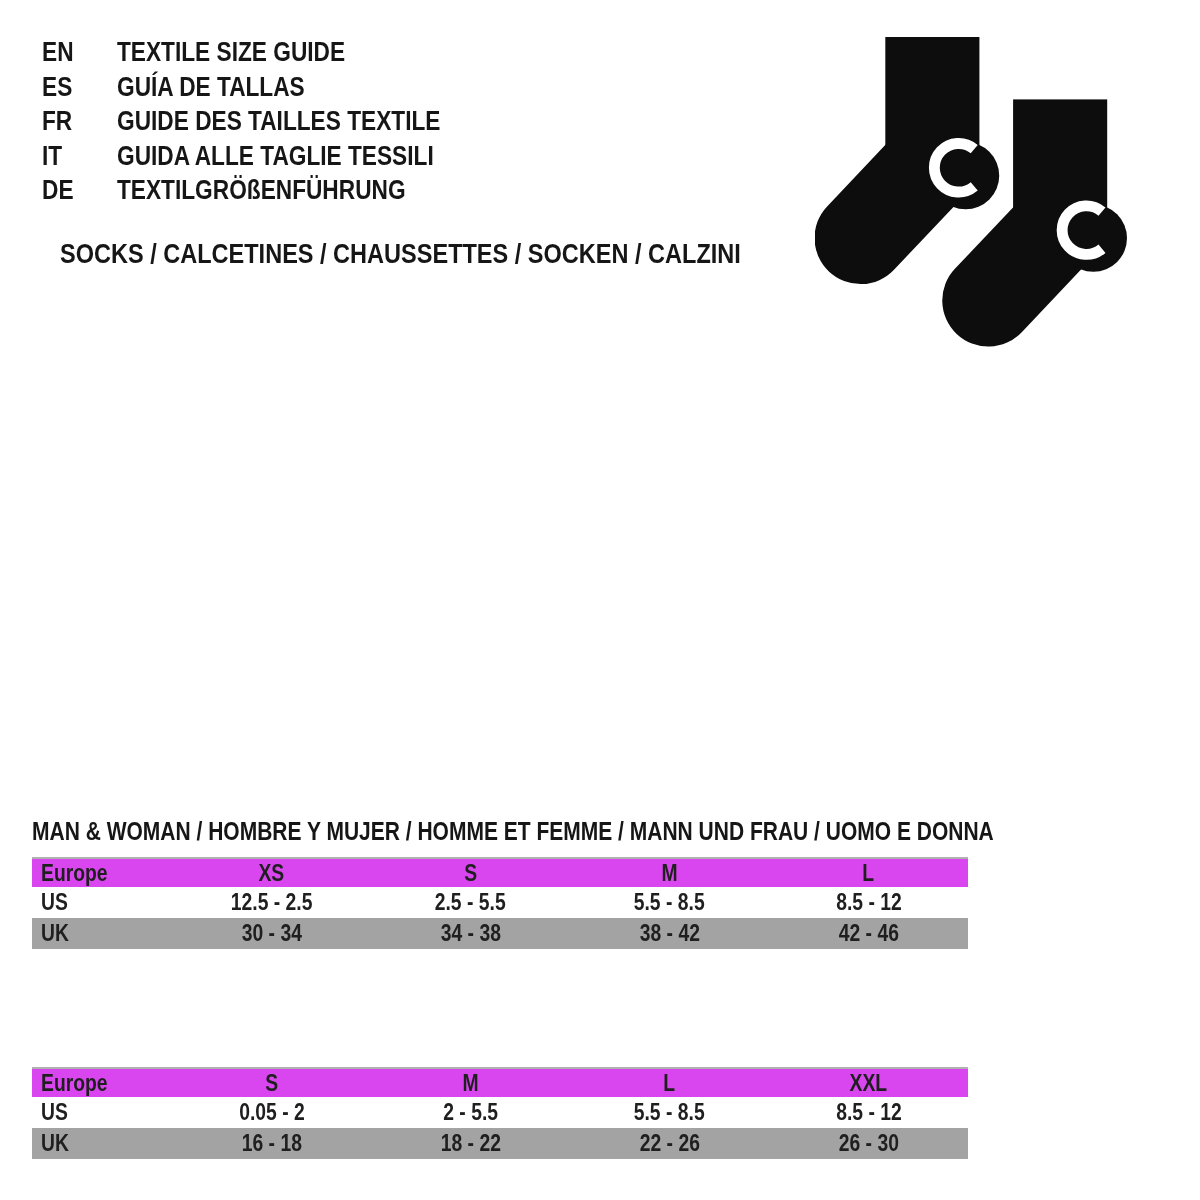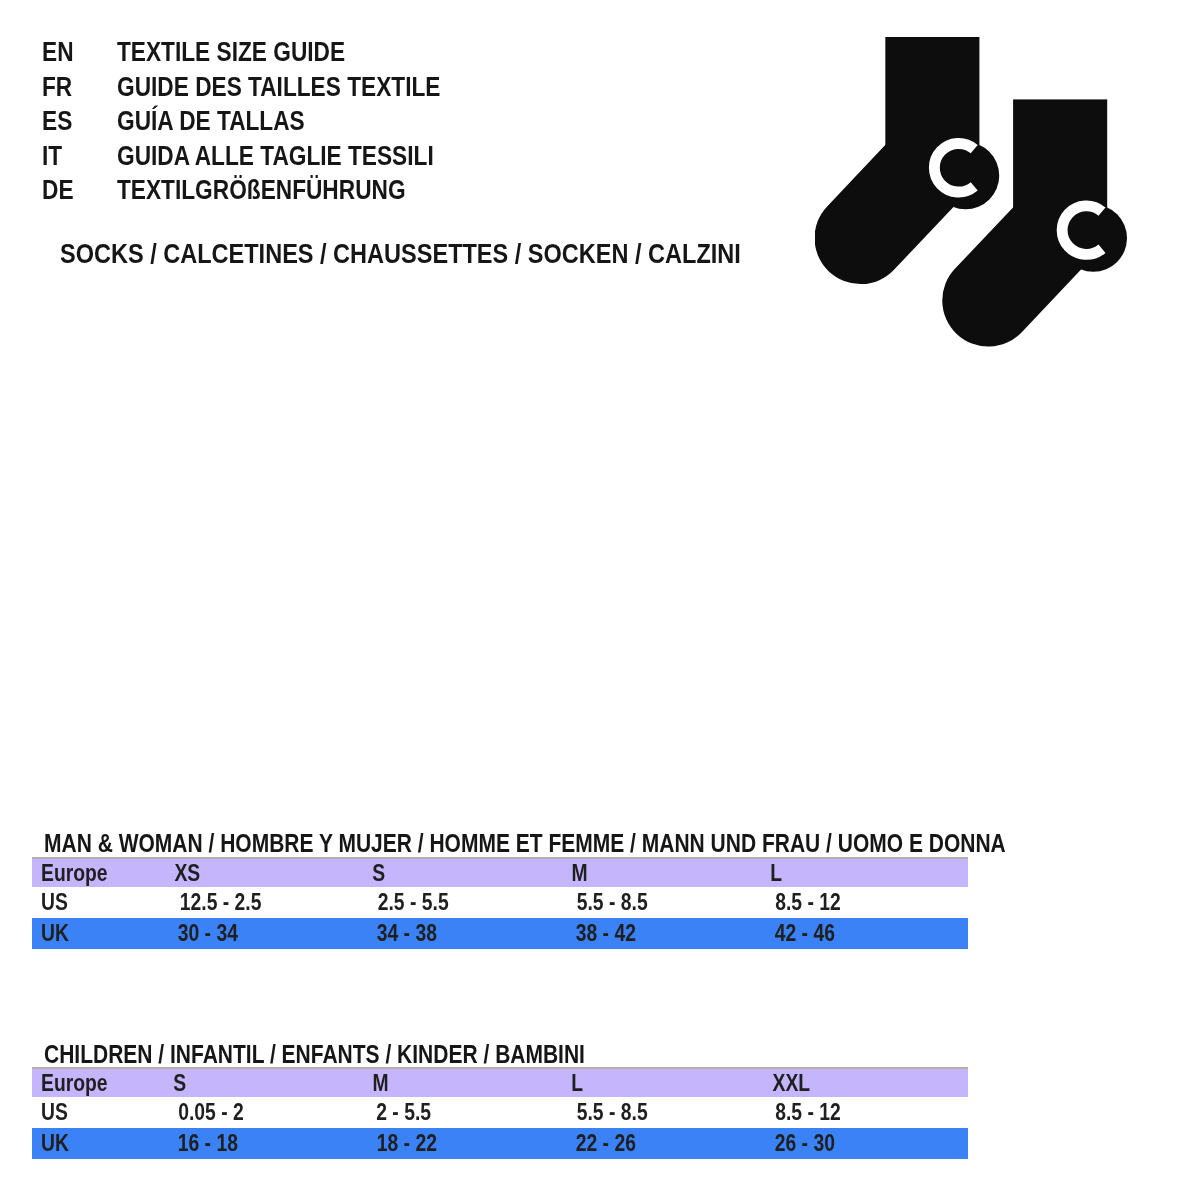--- a/index.html
+++ b/index.html
@@ -15,53 +15,53 @@
   .lang-list { position:absolute; left:42px; top:35px; }
   .lang-row  { display:flex; height:34.5px; line-height:34.5px; font-size:27px; }
   .lang-code { width:75px; flex:0 0 75px; }
 
   .product-heading {
     position:absolute; left:42px; top:219px; font-size:28px; line-height:34px; margin:18px;
   }
 
   .socks-icon { position:absolute; left:815px; top:37px; width:312px; height:312px; }
 
-  .tbl-title { position:absolute; left:32px; margin:12px; font-size:25px; line-height:28px; }
+  .tbl-title { position:absolute; left:32px; margin:0; font-size:25px; line-height:28px; }
   #t1-title { top:817px; }
   #t2-title { top:1028px; }
 
   .size-table {
     position:absolute; left:32px; width:936px;
     border-collapse:collapse; table-layout:fixed; font-size:23px;
   }
   #t1 { top:857px; }
   #t2 { top:1067px; }
   .size-table col.c0 { width:140px; }
-  .size-table td { height:31px; padding:0; text-align:left; color:#1f1f1f; vertical-align:middle; }
+  .size-table td { height:31px; padding:0; text-align:center; color:#1f1f1f; vertical-align:middle; }
   .size-table td.lab { text-align:left; padding-left:9px; }
-  .size-table tr.hdr td { background:#c4b5fd; border-top:2px solid #b0b0b0; height:28px; }
-  .size-table tr.alt td { background:#3b82f6;margin-left:16px; }
+  .size-table tr.hdr td { background:#d946ef; border-top:2px solid #b0b0b0; height:28px; }
+  .size-table tr.alt td { background:#a3a3a3;margin-left:16px; }
 </style>
 </head>
 <body>
 
 <div class="page">
 
   <div class="lang-list">
     <div class="lang-row">
       <span class="lang-code"><span class="cz">EN</span></span>
       <span class="cz">TEXTILE SIZE GUIDE</span>
     </div>
     <div class="lang-row">
+      <span class="lang-code"><span class="cz">ES</span></span>
+      <span class="cz">GUÍA DE TALLAS</span>
+    </div>
+    <div class="lang-row">
       <span class="lang-code"><span class="cz">FR</span></span>
       <span class="cz">GUIDE DES TAILLES TEXTILE</span>
-    </div>
-    <div class="lang-row">
-      <span class="lang-code"><span class="cz">ES</span></span>
-      <span class="cz">GUÍA DE TALLAS</span>
     </div>
     <div class="lang-row">
       <span class="lang-code"><span class="cz">IT</span></span>
       <span class="cz">GUIDA ALLE TAGLIE TESSILI</span>
     </div>
     <div class="lang-row">
       <span class="lang-code"><span class="cz">DE</span></span>
       <span class="cz">TEXTILGRÖßENFÜHRUNG</span>
     </div>
   </div>
@@ -106,21 +106,20 @@
       <tr class="alt">
         <td class="lab"><span class="cz">UK</span></td>
         <td><span class="czc">30 - 34</span></td>
         <td><span class="czc">34 - 38</span></td>
         <td><span class="czc">38 - 42</span></td>
         <td><span class="czc">42 - 46</span></td>
       </tr>
     </tbody>
   </table>
 
-  <h2 class="tbl-title" id="t2-title"><span class="cz">CHILDREN / INFANTIL / ENFANTS / KINDER / BAMBINI</span></h2>
 
   <table class="size-table" id="t2">
     <colgroup>
         <col class="c0">
         <col>
         <col>
         <col>
         <col>
       </colgroup>
     <tbody>

